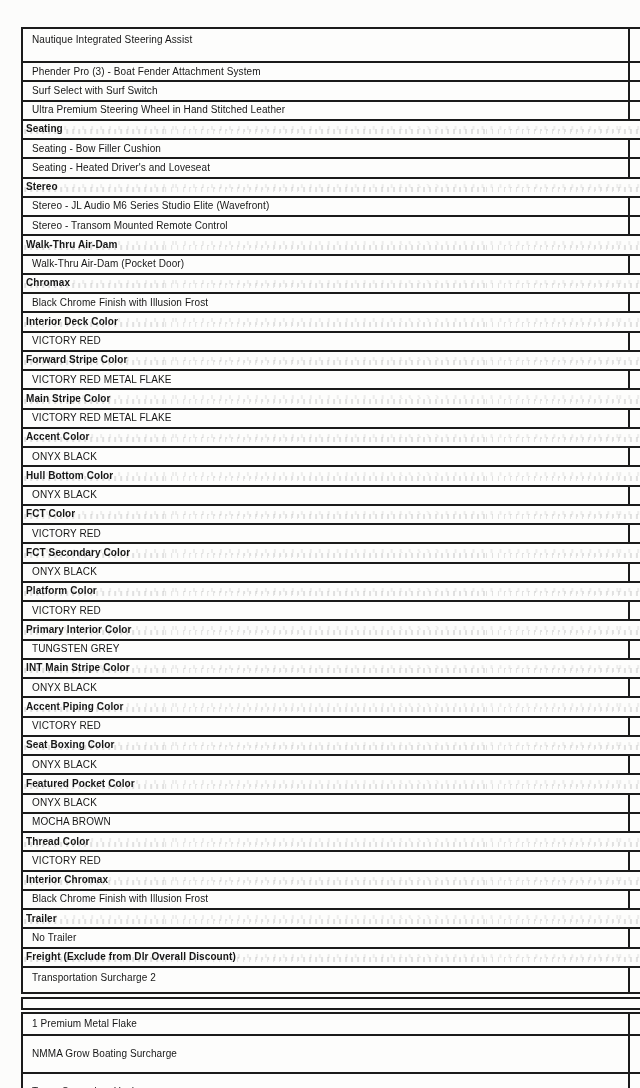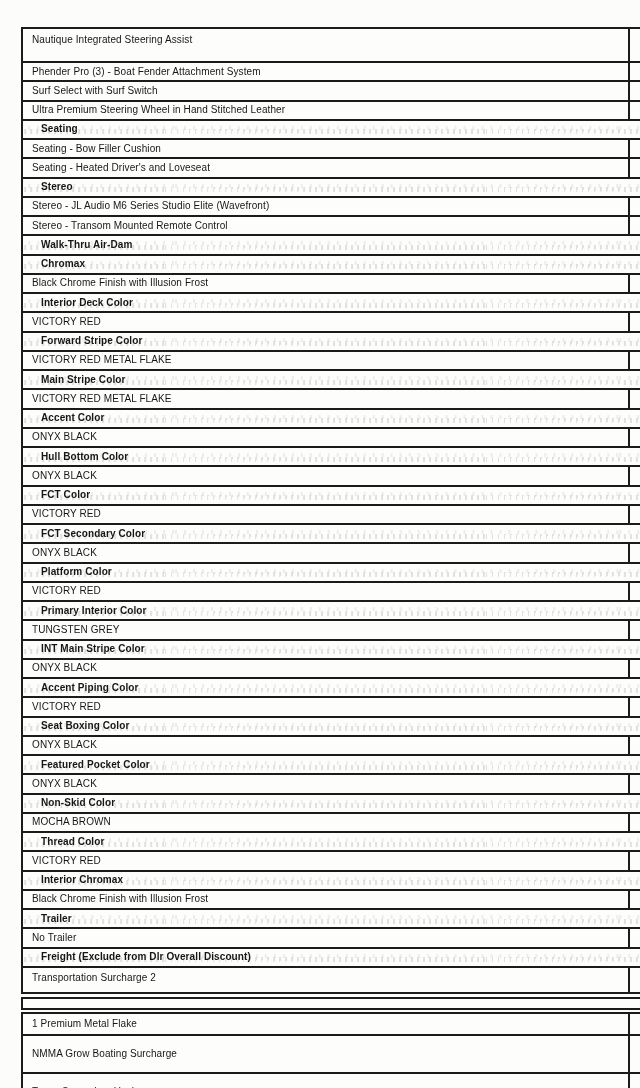--- a/index.html
+++ b/index.html
@@ -28,21 +28,21 @@
   }
   .r.tall{height:34px;align-items:flex-start;padding-top:4px;}
   .r.med{height:26px;align-items:flex-start;padding-top:3px;}
   .r .label{
     font-size:10px;
     line-height:14px;
     white-space:nowrap;
     letter-spacing:0.1px;
   }
   .r.item .label{padding-left:9px;}
-  .r.header .label{padding-left:18px;font-weight:700;}
+  .r.header .label{padding-left:3px;font-weight:700;}
   
   .r.header{
     background-image:
       repeating-linear-gradient(92deg, rgba(110,110,110,.20) 0 1.5px, transparent 1.5px 6px),
       repeating-linear-gradient(88deg, rgba(140,140,140,.14) 0 2px, transparent 2px 9px);
     background-size:52% 5px, 72% 4px;
     background-position:48% 70%, 88% 38%;
     background-repeat:repeat-x;
   }
   .divider{
@@ -102,20 +102,24 @@
         <span class="label">Stereo - JL Audio M6 Series Studio Elite (Wavefront)</span>
         <span class="divider"></span>
       </div>
       <div class="r item">
         <span class="label">Stereo - Transom Mounted Remote Control</span>
         <span class="divider"></span>
       </div>
       <div class="r header">
         <span class="label">Walk-Thru Air-Dam</span>
       </div>
+      <div class="r item">
+        <span class="label">Walk-Thru Air-Dam (Pocket Door)</span>
+        <span class="divider"></span>
+      </div>
       <div class="r header">
         <span class="label">Chromax</span>
       </div>
       <div class="r item">
         <span class="label">Black Chrome Finish with Illusion Frost</span>
         <span class="divider"></span>
       </div>
       <div class="r header">
         <span class="label">Interior Deck Color</span>
       </div>
@@ -199,23 +203,20 @@
       <div class="r item">
         <span class="label">ONYX BLACK</span>
         <span class="divider"></span>
       </div>
       <div class="r header">
         <span class="label">Featured Pocket Color</span>
       </div>
       <div class="r item">
         <span class="label">ONYX BLACK</span>
         <span class="divider"></span>
-      </div>
-      <div class="r header">
-        <span class="label">Non-Skid Color</span>
       </div>
       <div class="r item">
         <span class="label">MOCHA BROWN</span>
         <span class="divider"></span>
       </div>
       <div class="r header">
         <span class="label">Thread Color</span>
       </div>
       <div class="r item">
         <span class="label">VICTORY RED</span>

